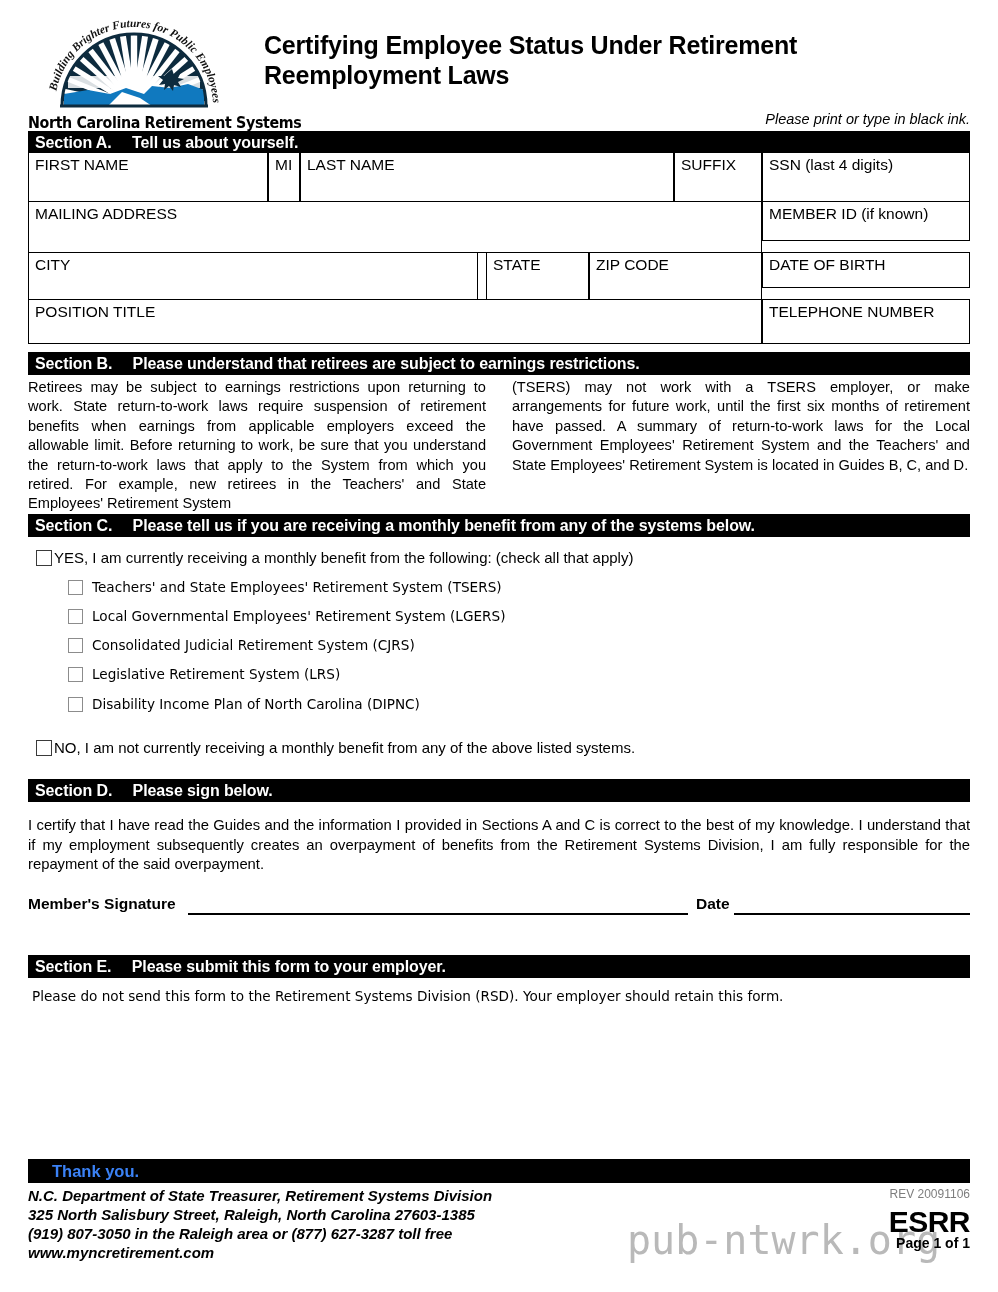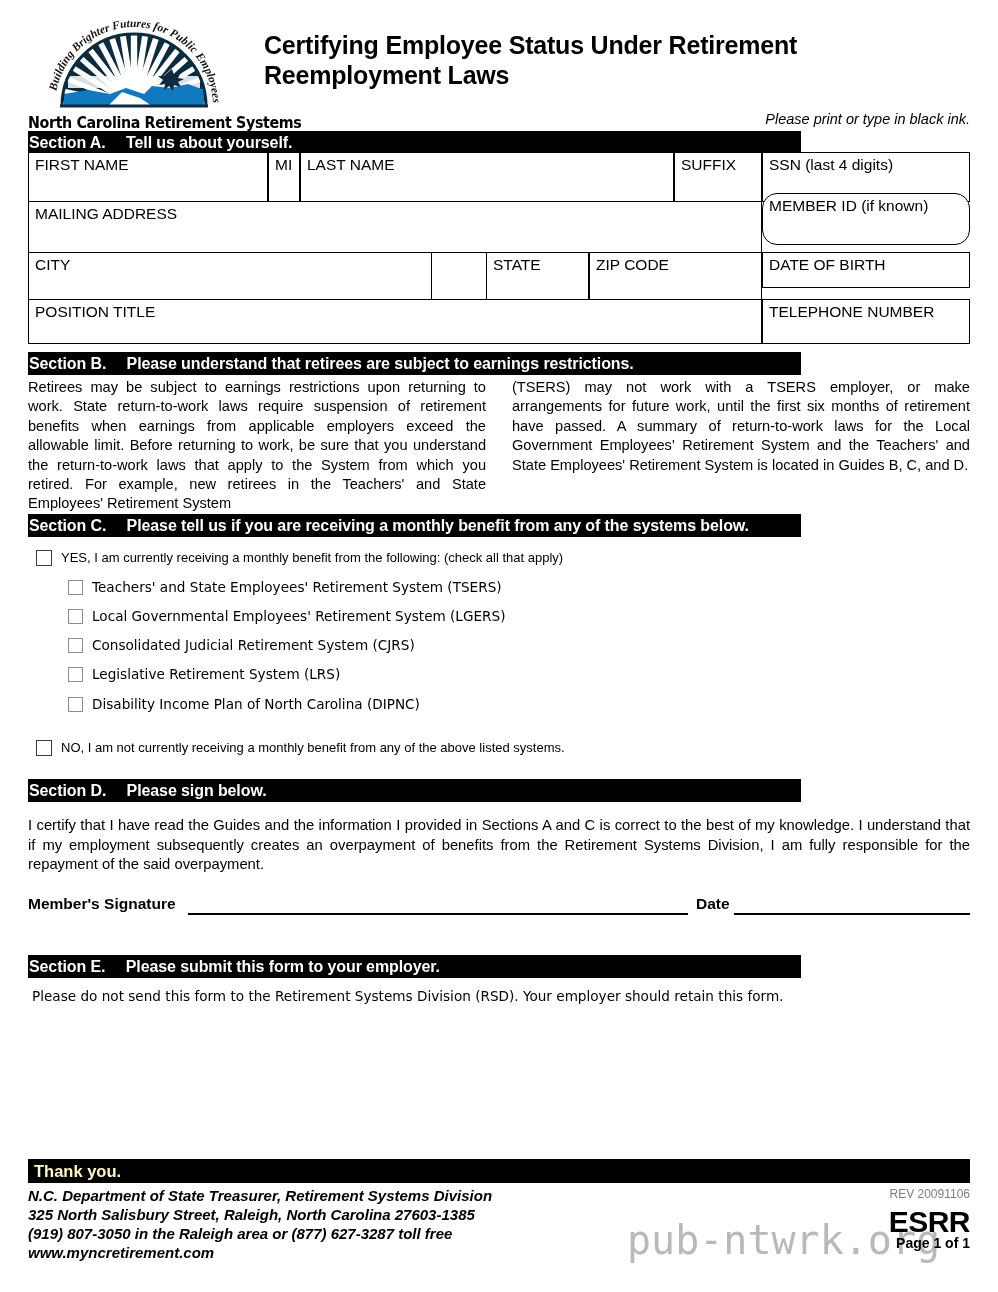--- a/index.html
+++ b/index.html
@@ -58,31 +58,31 @@
     right: 28px; top: 111px;
     font-style: italic;
     font-size: 14.5px;
     white-space: nowrap;
   }
 
   
   .secbar {
     position: absolute;
     left: 28px;
-    width: 773px;
+    width: 942px;
     height: 23px;
     background: #000000;
     color: #ffffff;
     font-weight: bold;
     font-size: 16px;
     line-height: 23px;
     letter-spacing: -0.1px;
     white-space: nowrap;
     box-sizing: border-box;
-    padding-left: 1px;
+    padding-left: 7px;
   }
   .secbar .sec-id { display: inline-block; }
   .secbar .sec-txt { display: inline-block; margin-left: 16px; }
 
   
   .tableA {
     position: absolute;
     left: 28px; top: 152px;
     width: 942px; height: 190px;
   }
@@ -135,23 +135,23 @@
   }
   .chk-sm {
     width: 15px; height: 15px;
     border: 1.2px solid #8c8c8c;
     box-sizing: border-box;
     background: #fff;
     flex: 0 0 auto;
     margin-top: 1px;
   }
   .cb-label-big {
-    font-size: 13px;
+    font-size: 15px;
     line-height: 17px;
-    margin-left: 9px;
+    margin-left: 2px;
     color: #000;
   }
   .cb-label-sm {
     font-family: "DejaVu Sans", sans-serif;
     font-size: 13.6px;
     line-height: 17px;
     margin-left: 9px;
     color: #000;
   }
 
@@ -193,25 +193,25 @@
     font-size: 13.6px;
     line-height: 18px;
   }
 
   
   .thankbar {
     position: absolute;
     left: 28px; top: 1159px;
     width: 942px; height: 24px;
     background: #000;
-    color: #fef9c3;
+    color: #3b82f6;
     font-weight: bold;
     font-size: 16.5px;
     line-height: 24px;
-    padding-left: 6px;
+    padding-left: 24px;
     box-sizing: border-box;
     white-space: nowrap;
   }
   .addr {
     position: absolute;
     left: 28px; top: 1186px;
     font-style: italic;
     font-weight: bold;
     font-size: 15px;
     line-height: 19px;
@@ -379,25 +379,25 @@
     <div class="cellbox" style="left:646px; top:0px; width:88px; height:50px;">
       <span class="lbl">SUFFIX</span>
     </div>
     <div class="cellbox" style="left:734px; top:0px; width:208px; height:50px;">
       <span class="lbl">SSN (last 4 digits)</span>
     </div>
 
     <div class="cellbox" style="left:0px; top:49px; width:734px; height:52px;padding-left:48px;">
       <span class="lbl">MAILING ADDRESS</span>
     </div>
-    <div class="cellbox" style="left:734px; top:41px; width:208px; height:52px;border-radius:15px;">
+    <div class="cellbox" style="left:734px; top:49px; width:208px; height:40px;">
       <span class="lbl">MEMBER ID (if known)</span>
     </div>
 
-    <div class="cellbox" style="left:0px; top:100px; width:404px; height:48px;">
+    <div class="cellbox" style="left:0px; top:100px; width:450px; height:48px;">
       <span class="lbl">CITY</span>
     </div>
     <div class="cellbox" style="left:458px; top:100px; width:103px; height:48px;">
       <span class="lbl">STATE</span>
     </div>
     <div class="cellbox" style="left:561px; top:100px; width:173px; height:48px;">
       <span class="lbl">ZIP CODE</span>
     </div>
     <div class="cellbox" style="left:734px; top:100px; width:208px; height:36px;">
       <span class="lbl">DATE OF BIRTH</span>

